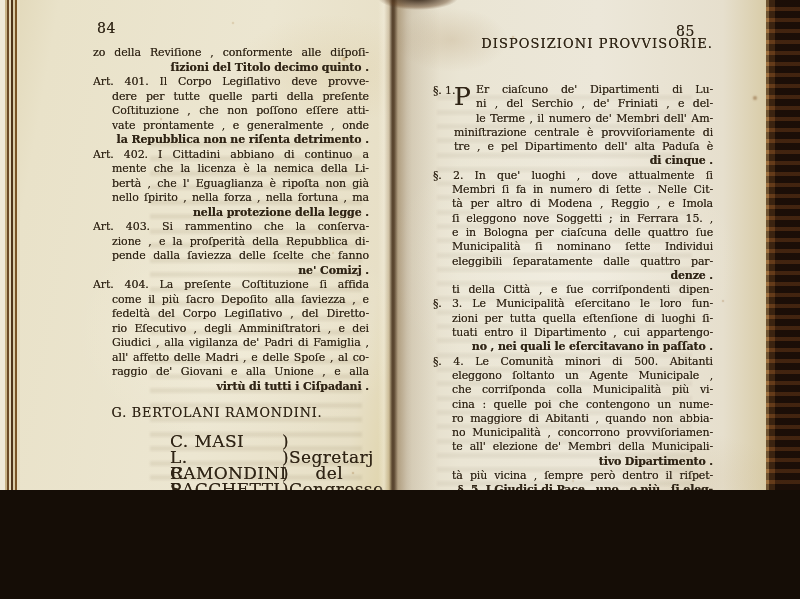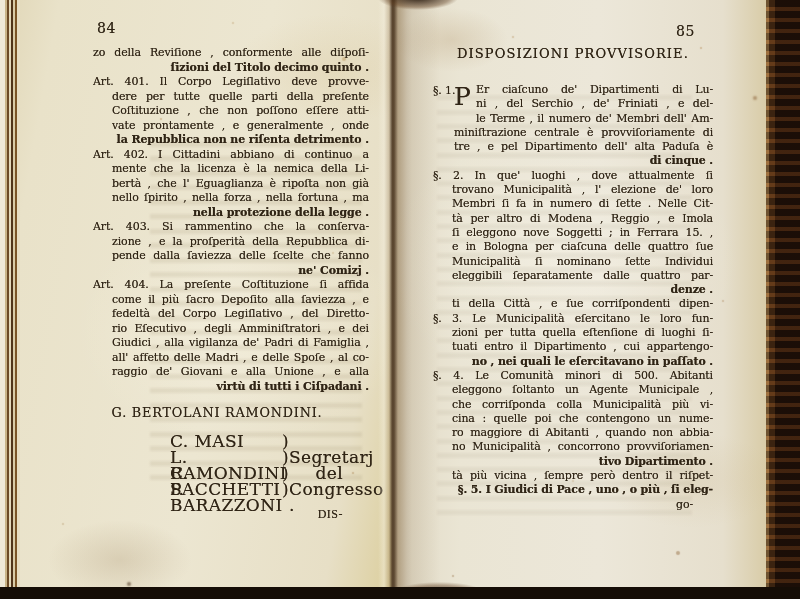--- a/index.html
+++ b/index.html
@@ -1,17 +1,17 @@
 <!DOCTYPE html>
 <html><head>
 <meta charset="utf-8">
 <style>
   html,body { margin:0; padding:0; background:#150d06; }
   .stage {
-    position:relative; width:800px; height:587px; overflow:hidden;
+    position:relative; width:800px; height:490px; overflow:hidden;
     font-family:"DejaVu Serif","Liberation Serif",serif;
     color:#2f2415; background:#1c120a;
   }
   
   .page { position:absolute; top:0; height:599px; }
   .page-left {
     left:0; width:392px;
     background:
       radial-gradient(220px 160px at 240px 330px, rgba(255,252,240,.30), transparent 75%),
       radial-gradient(120px 70px at 330px 70px, rgba(196,164,92,.14), transparent 80%),
@@ -112,21 +112,21 @@
     margin-top:11px; text-align:center; padding-right:28px;
     font-size:12.8px; letter-spacing:.8px; white-space:nowrap;
   }
   .sigblock { margin-top:13px; padding-left:64px; }
   .sig-row { display:flex; height:16px; line-height:16px; font-size:17px; letter-spacing:.4px;margin-left:13px; }
   .sig-name { width:112px; }
   .sig-brace { width:16px; }
   .catchword-left { text-align:right; padding-right:26px; margin-top:10px; font-size:12px; letter-spacing:.5px;font-family:Liberation Serif, serif; }
   .catchword-right { text-align:right; padding-right:20px; font-size:11px; }
   .header {
-    position:absolute; left:433px; top:46px; width:280px; text-align:center;
+    position:absolute; left:433px; top:36px; width:280px; text-align:right;
     font-size:13px; letter-spacing:1.1px; white-space:nowrap;
     text-shadow:0 0 .5px rgba(47,36,21,.8);
   }
 </style>
 </head>
 <body>
 
 <div class="stage">
 
   <div class="page page-left">
@@ -208,21 +208,20 @@
   <div class="header ink">DISPOSIZIONI PROVVISORIE.</div>
 
   <div class="col col-right ink">
     <div class="para para1">
       <span class="slabel">§. 1.</span>
       <span class="dropcap">P</span>
       <span style="display:contents"><div class="tl first">Er ciaſcuno de' Dipartimenti di Lu-</div><div class="tl">ni , del Serchio , de' Friniati , e del-</div><div class="tl">le Terme , il numero de' Membri dell' Am-</div><div class="tl">miniſtrazione centrale è provviſoriamente di</div><div class="tl">tre , e pel Dipartimento dell' alta Paduſa è</div><div class="tl last">di cinque .</div></span>
     </div>
     <div class="para">
         <div class="tl first">§. 2. In que' luoghi , dove attualmente ſi</div>
-        <div class="tl">trovano Municipalità , l' elezione de' loro</div>
         <div class="tl">Membri ſi fa in numero di ſette . Nelle Cit-</div>
         <div class="tl">tà per altro di Modena , Reggio , e Imola</div>
         <div class="tl">ſi eleggono nove Soggetti ; in Ferrara 15. ,</div>
         <div class="tl">e in Bologna per ciaſcuna delle quattro ſue</div>
         <div class="tl">Municipalità ſi nominano ſette Individui</div>
         <div class="tl">eleggibili ſeparatamente dalle quattro par-</div>
         <div class="tl last">denze .</div>
         <div class="tl">ti della Città , e ſue corriſpondenti dipen-</div>
       </div>
     <div class="para">
@@ -231,20 +230,21 @@
         <div class="tl">tuati entro il Dipartimento , cui appartengo-</div>
         <div class="tl last">no , nei quali le eſercitavano in paſſato .</div>
       </div>
     <div class="para">
         <div class="tl first">§. 4. Le Comunità minori di 500. Abitanti</div>
         <div class="tl">eleggono ſoltanto un Agente Municipale ,</div>
         <div class="tl">che corriſponda colla Municipalità più vi-</div>
         <div class="tl">cina : quelle poi che contengono un nume-</div>
         <div class="tl">ro maggiore di Abitanti , quando non abbia-</div>
         <div class="tl">no Municipalità , concorrono provviſoriamen-</div>
+        <div class="tl">te all' elezione de' Membri della Municipali-</div>
         <div class="tl last">tivo Dipartimento .</div>
         <div class="tl">tà più vicina , ſempre però dentro il riſpet-</div>
       </div>
     <div class="para">
         <div class="tl first last">§. 5. I Giudici di Pace , uno , o più , ſi eleg-</div>
       </div>
     <div class="catchword-right">go-</div>
   </div>
 
   <div class="gutter"></div>

